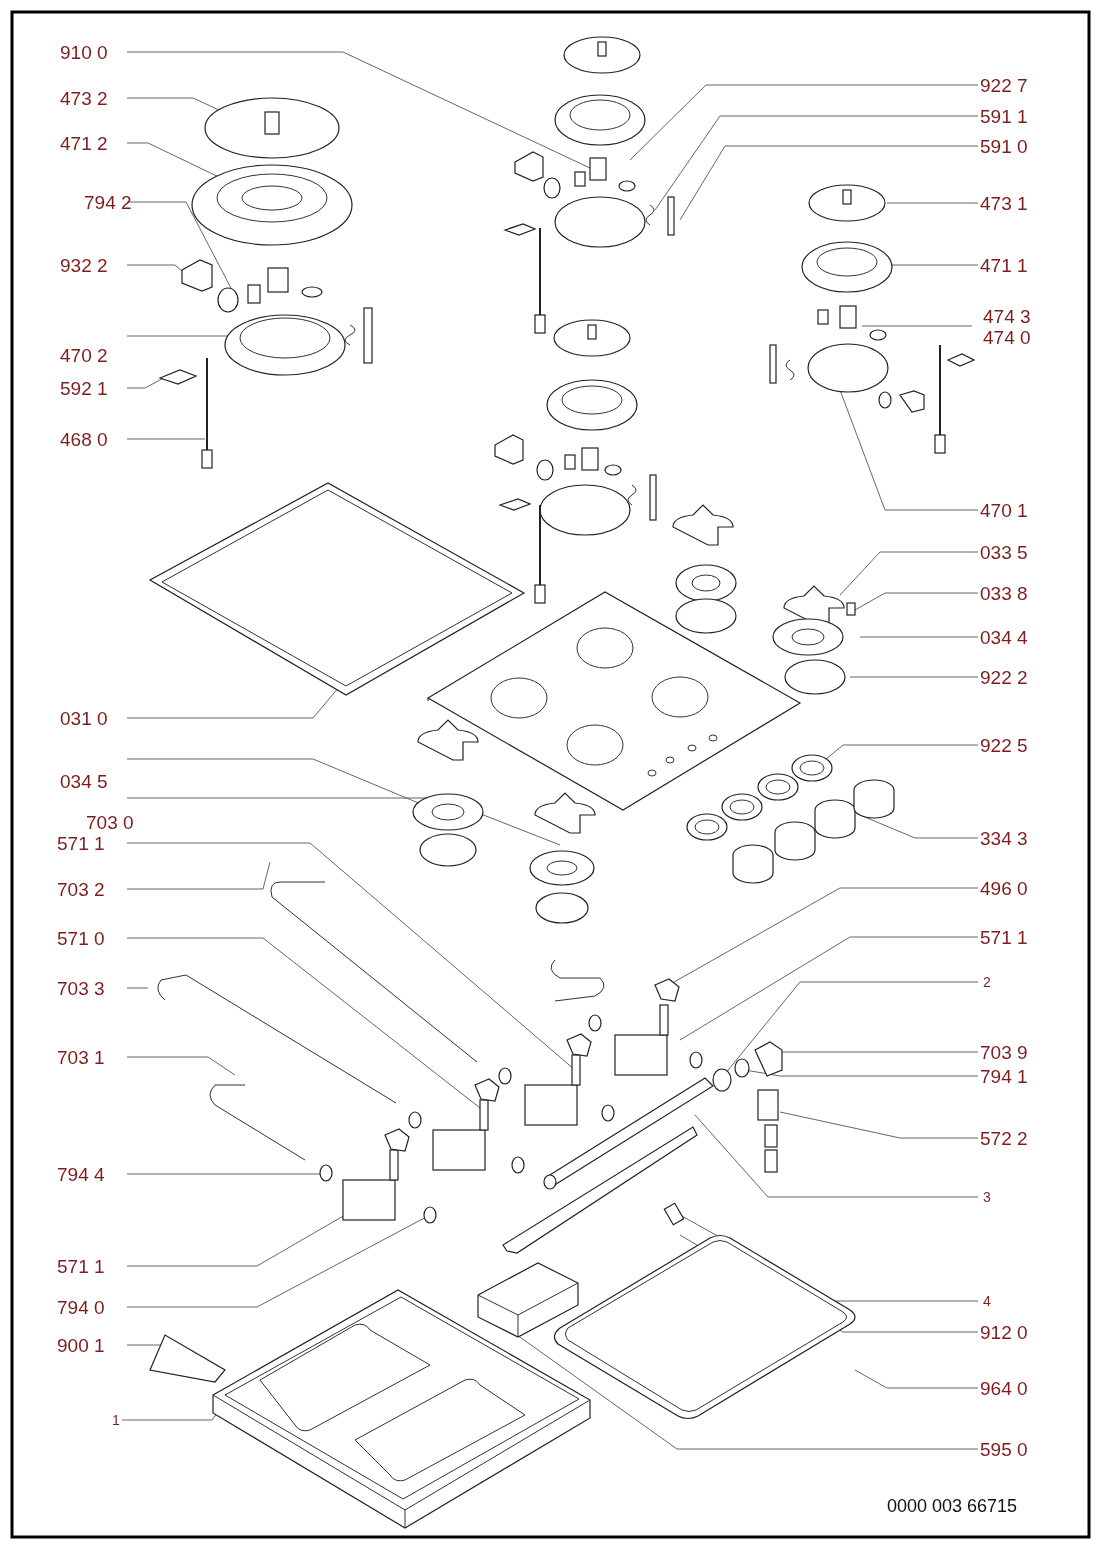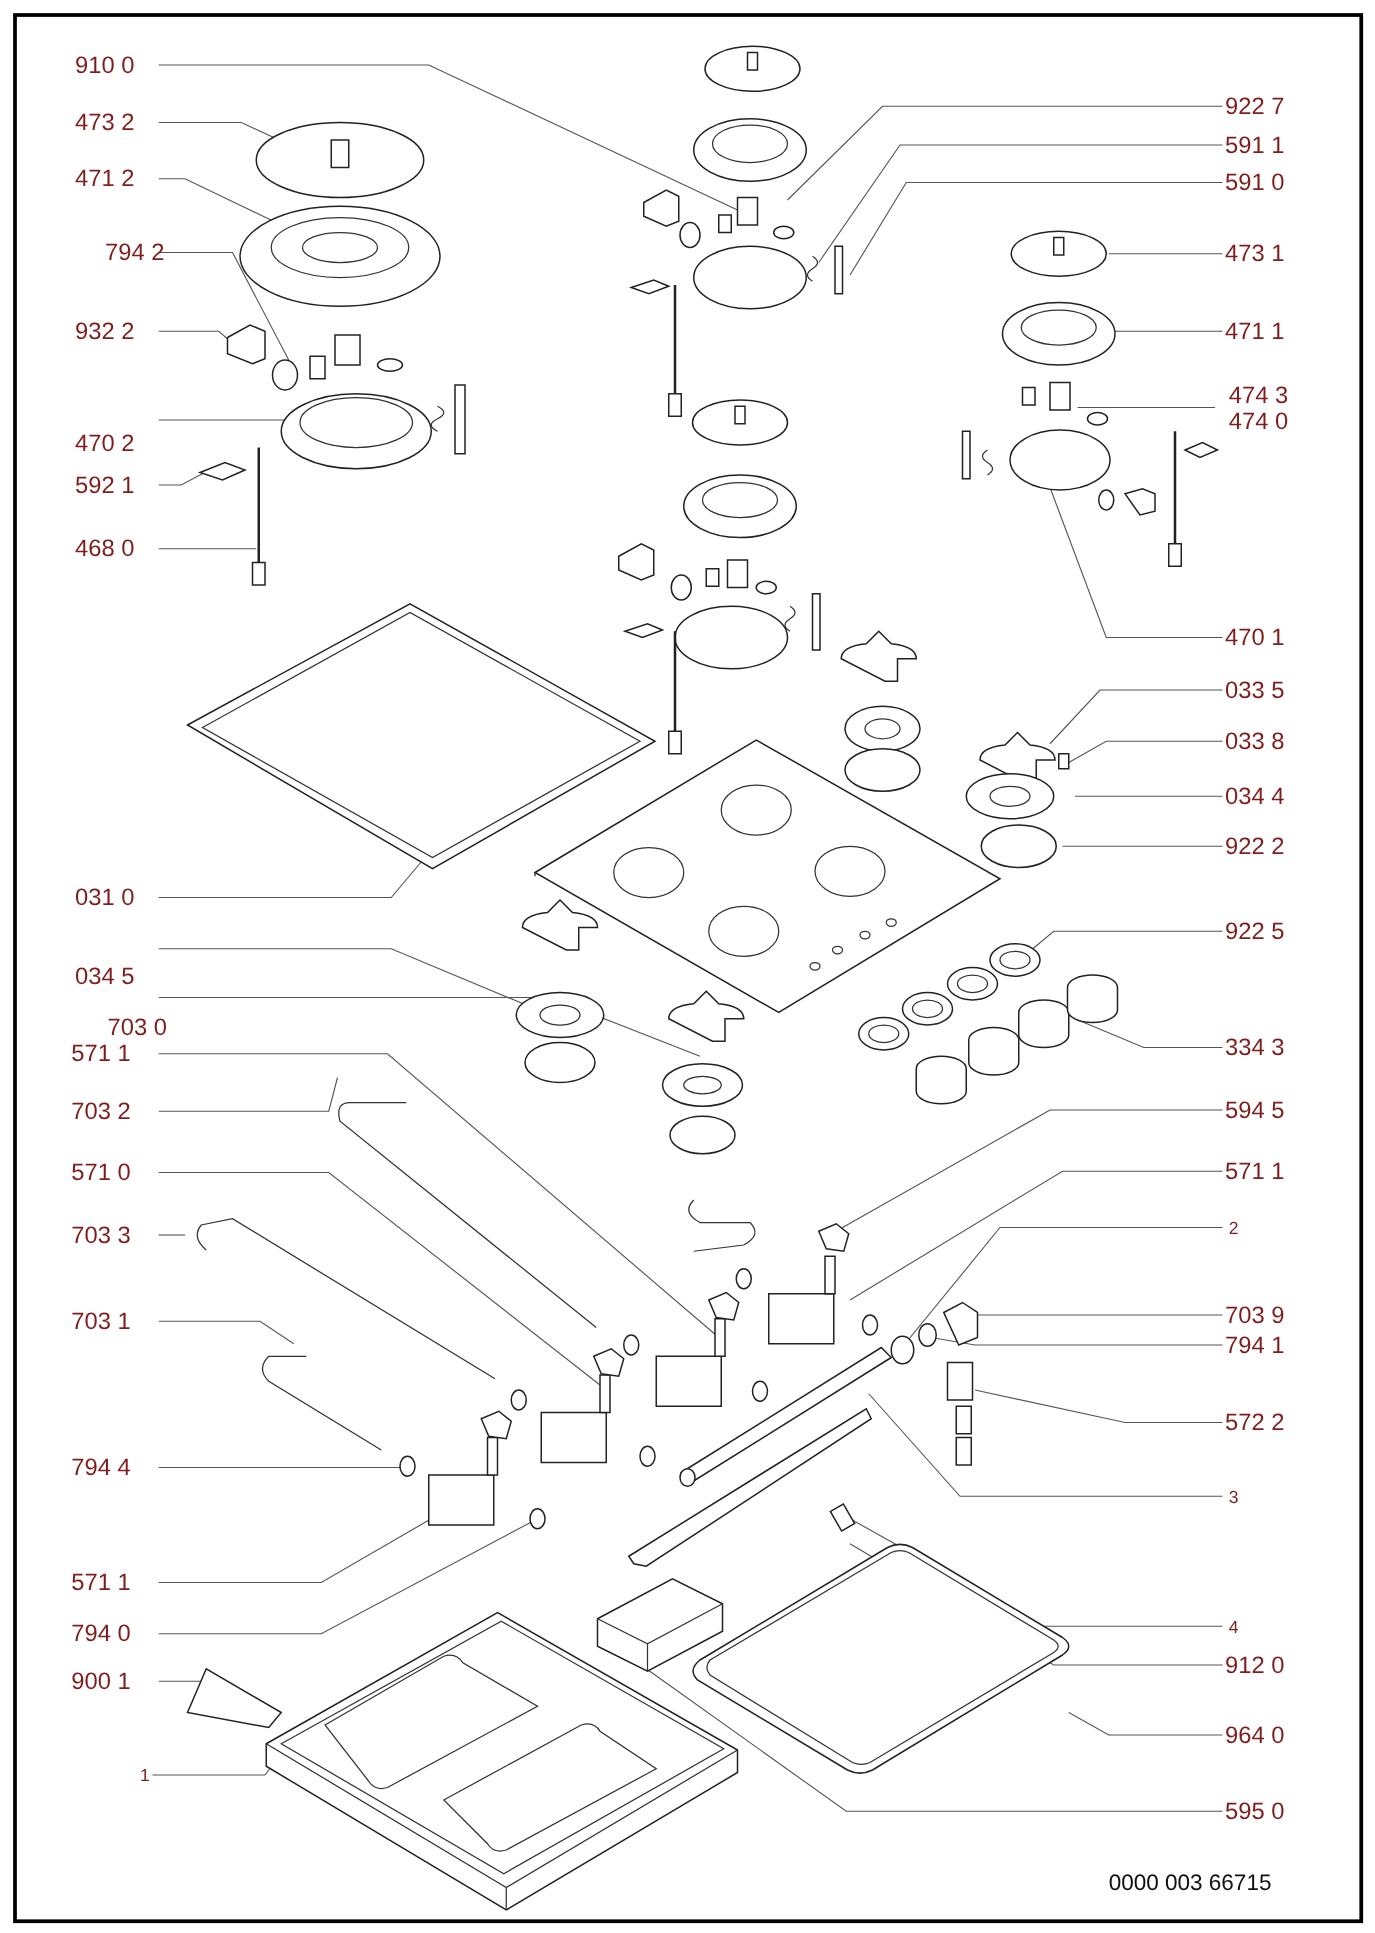--- a/index.html
+++ b/index.html
@@ -302,21 +302,21 @@
 <span class="lbl" style="left:980px;top:256px;">471 1</span>
 <span class="lbl" style="left:983px;top:307px;">474 3</span>
 <span class="lbl" style="left:983px;top:328px;">474 0</span>
 <span class="lbl" style="left:980px;top:501px;">470 1</span>
 <span class="lbl" style="left:980px;top:543px;">033 5</span>
 <span class="lbl" style="left:980px;top:584px;">033 8</span>
 <span class="lbl" style="left:980px;top:628px;">034 4</span>
 <span class="lbl" style="left:980px;top:668px;">922 2</span>
 <span class="lbl" style="left:980px;top:736px;">922 5</span>
 <span class="lbl" style="left:980px;top:829px;">334 3</span>
-<span class="lbl" style="left:980px;top:879px;">594 5</span>
+<span class="lbl" style="left:980px;top:879px;">496 0</span>
 <span class="lbl" style="left:980px;top:928px;">571 1</span>
 <span class="lbl small" style="left:983px;top:975px;">2</span>
 <span class="lbl" style="left:980px;top:1043px;">703 9</span>
 <span class="lbl" style="left:980px;top:1067px;">794 1</span>
 <span class="lbl" style="left:980px;top:1129px;">572 2</span>
 <span class="lbl small" style="left:983px;top:1190px;">3</span>
 <span class="lbl small" style="left:983px;top:1294px;">4</span>
 <span class="lbl" style="left:980px;top:1323px;">912 0</span>
 <span class="lbl" style="left:980px;top:1379px;">964 0</span>
 <span class="lbl" style="left:980px;top:1440px;">595 0</span>

